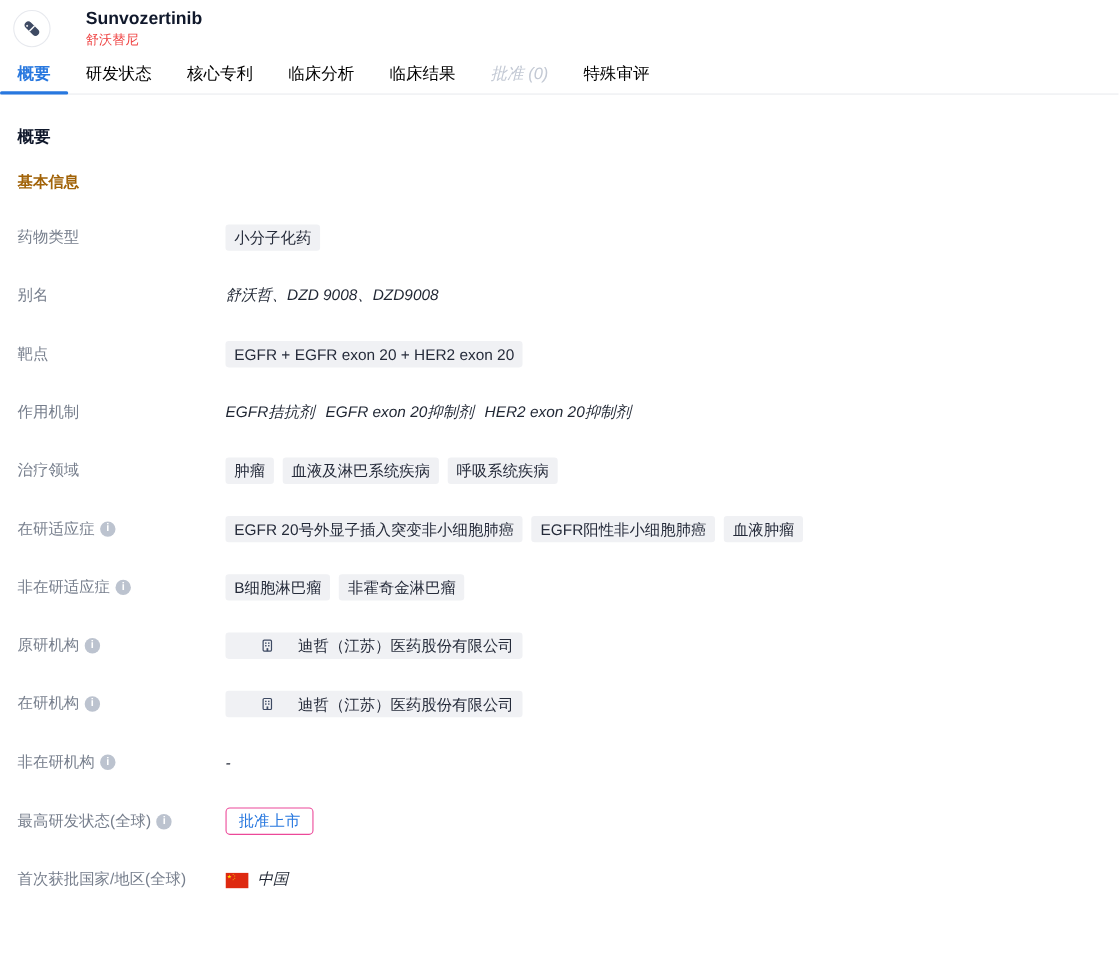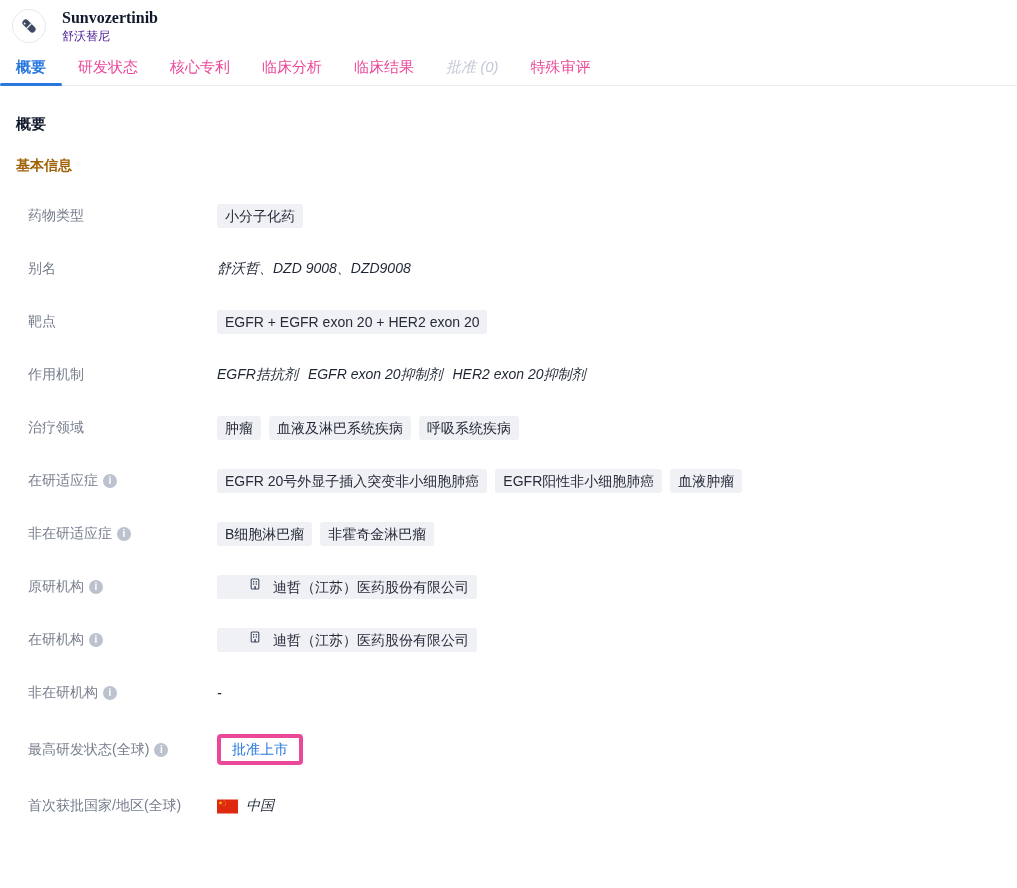--- a/index.html
+++ b/index.html
@@ -11,59 +11,59 @@
     color: #1f2633;
   }
 
   
   .drug-header { display: flex; align-items: center; padding: 7px 16px 5px 12px; height: 50px; }
   .avatar {
     width: 34px; height: 34px; border-radius: 50%;
     border: 1px solid #e7e9ee; background: #fff;
     display: flex; align-items: center; justify-content: center; flex: none;
   }
-  .titles { margin-left: 16px; font-family: Liberation Serif, serif; }
+  .titles { margin-left: 32px; }
   .drug-title { font-size: 16px; font-weight: bold; color: #10182b; line-height: 19px; }
-  .drug-subtitle { font-size: 12px; color: #4c1d95; margin-top: 2px; line-height: 15px; }
+  .drug-subtitle { font-size: 12px; color: #ef4444; margin-top: 2px; line-height: 15px; }
 
   
   .tabs { display: flex; align-items: stretch; height: 36px; border-bottom: 1px solid #e9ebef; }
   .tab {
-    padding: 0 16px; font-size: 15px; color: #ec4899;
+    padding: 0 16px; font-size: 15px; color: #000000;
     display: flex; align-items: center; position: relative; cursor: pointer; white-space: nowrap;
   }
   .tab.active { color: #2878df; font-weight: bold; }
   .tab.active::after {
     content: ""; position: absolute; left: 0; right: 0; bottom: -1px;
     height: 3px; background: #2878df; border-radius: 2px;
   }
   .tab.disabled { color: #c3c9d4; cursor: default; font-style: italic; }
 
   
   .content { padding: 0 16px; }
   .section-title { font-size: 15px; font-weight: bold; color: #10182b; margin: 29px 0 0; }
   .subsection-title { font-size: 14px; font-weight: bold; color: #a16207; margin: 23px 0 0; }
 
-  .row { display: flex; align-items: center; margin-top: 29px; min-height: 24px; margin-left: 12px; }
+  .row { display: flex; align-items: center; margin-top: 29px; min-height: 24px; }
   .label-col {
     width: 189px; flex: none; display: flex; align-items: center; gap: 5px;
     font-size: 14px; color: #767e8c;
   }
   .value-col { display: flex; align-items: center; gap: 8px; flex-wrap: wrap; font-size: 14px; color: #1f2633; }
   .value-text { font-size: 14px; color: #1f2633; font-style: italic; }
   .mech-item { margin-right: 2px; }
 
   .tag {
     background: #f0f1f4; border-radius: 3px; padding: 3px 8px;
     font-size: 14px; color: #252b3a; line-height: 18px; white-space: nowrap; cursor: pointer;
   }
-  .company-tag { display: inline-flex; gap: 12px; padding-left: 32px; }
+  .company-tag { display: inline-flex; align-items: center; gap: 22px; padding-left: 32px; }
 
   .status-button {
-    border: 4px solid #ec4899; color: #2878df; background: #fff;
+    border: 1px solid #ec4899; color: #2878df; background: #fff;
     border-radius: 4px; padding: 2px 11px; font-size: 14px; line-height: 19px; cursor: pointer;
   }
 
   .info-icon {
     width: 14px; height: 14px; border-radius: 50%; background: #bcc3cf;
     color: #ffffff; font-size: 10px; font-weight: bold; line-height: 14px;
     text-align: center; flex: none; display: inline-block; cursor: pointer;
   }
 
   .flag { display: block; flex: none; }

